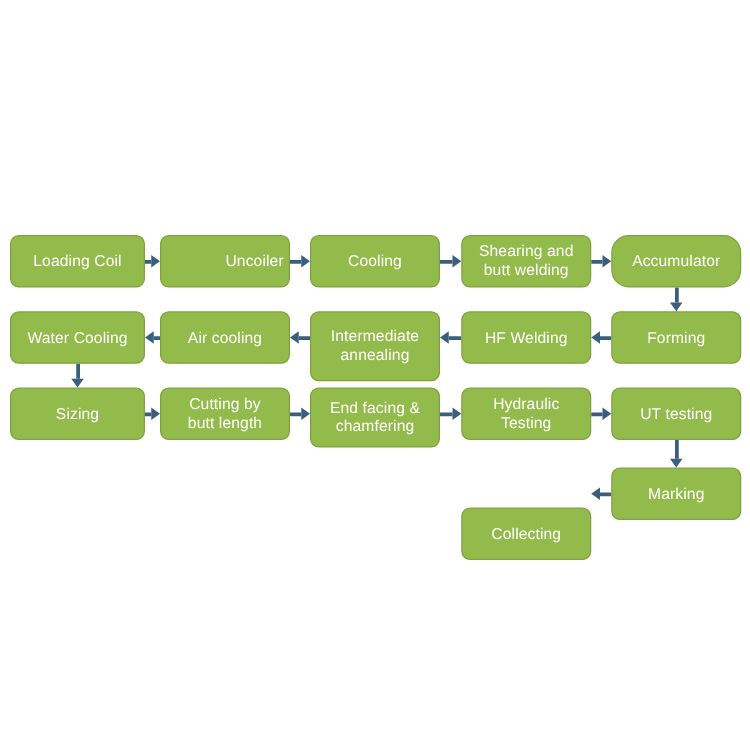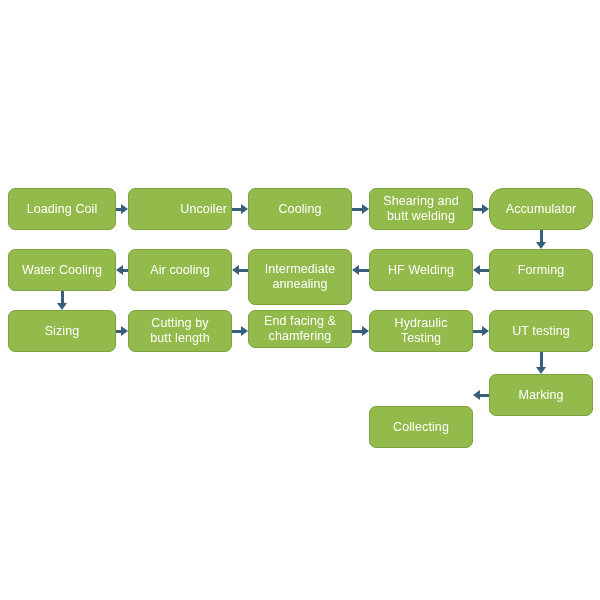--- a/index.html
+++ b/index.html
@@ -166,21 +166,21 @@
       <div class="node" style="left: 489px; top: 249px; width: 104px; height: 42px; justify-content: center;">
         <span class="label">Forming</span>
       </div>
       <div class="node" style="left: 8px; top: 310px; width: 108px; height: 42px;">
         <span class="label">Sizing</span>
       </div>
       <div class="node" style="left: 128px; top: 310px; width: 104px; height: 42px;">
         <span class="label">Cutting by
 butt length</span>
       </div>
-      <div class="node" style="left: 248px; top: 310px; width: 104px; height: 38px; justify-content: center;">
+      <div class="node" style="left: 248px; top: 310px; width: 104px; height: 48px; justify-content: center;">
         <span class="label">End facing &amp;
 chamfering</span>
       </div>
       <div class="node" style="left: 369px; top: 310px; width: 104px; height: 42px;">
         <span class="label">Hydraulic
 Testing</span>
       </div>
       <div class="node" style="left: 489px; top: 310px; width: 104px; height: 42px;">
         <span class="label">UT testing</span>
       </div>

